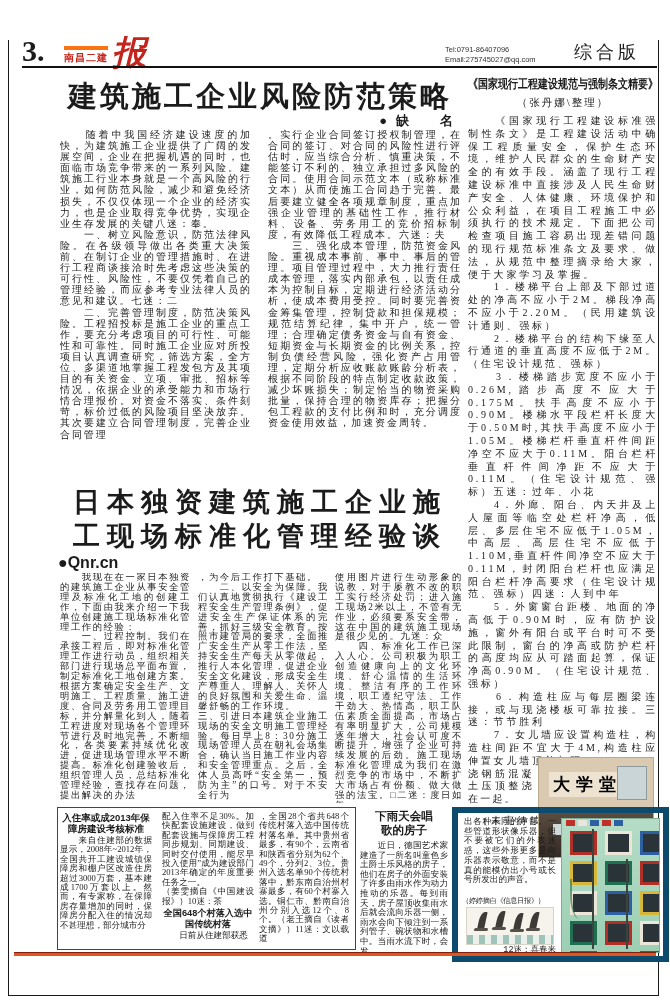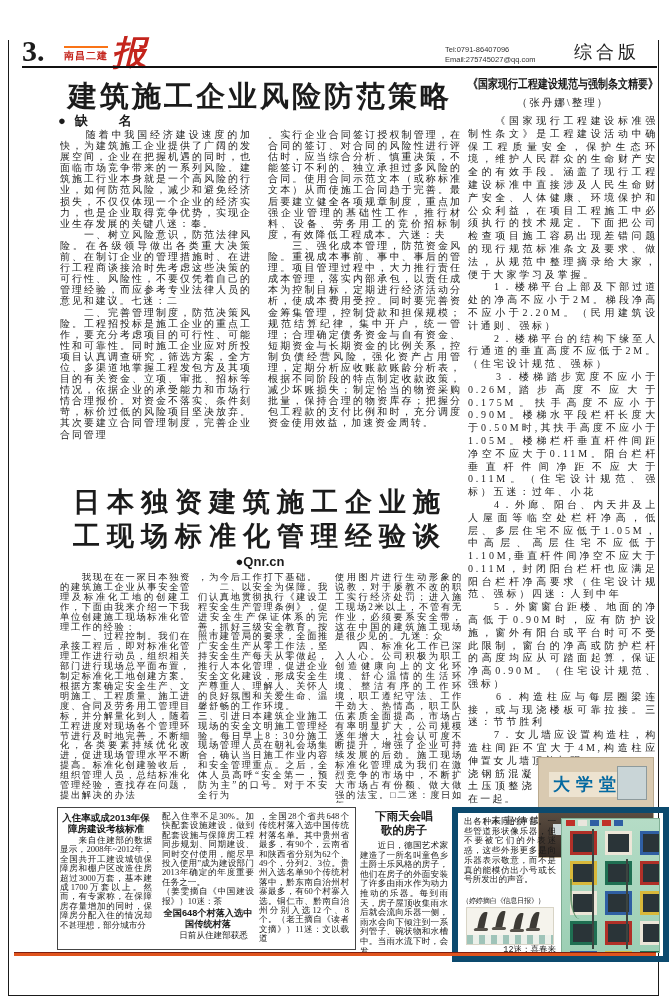--- a/index.html
+++ b/index.html
@@ -3,59 +3,59 @@
 <meta charset="utf-8">
 <style>
   html,body{margin:0;padding:0;background:#fff;}
   .page{position:relative;width:670px;height:1004px;background:#fff;overflow:hidden;
         font-family:"Liberation Serif", serif;color:#1b1b1b;}
   .frame{position:absolute;left:8px;top:40px;width:649px;height:955px;
          border-left:1.5px solid #1a1a1a;border-right:1.5px solid #1a1a1a;border-bottom:1.5px solid #1a1a1a;}
   
   .pageno{position:absolute;left:22px;top:34px;font-size:30px;font-weight:bold;}
   .logo-small{position:absolute;left:64px;top:46px;color:#c4241c;font-size:10px;font-weight:bold;
-              letter-spacing:1px;font-family:"Liberation Sans",sans-serif;border-top:2px solid #f97316;padding-top:1px;}
+              letter-spacing:1px;font-family:"Liberation Sans",sans-serif;border-top:4px solid #f97316;padding-top:1px;}
   .logo-big{position:absolute;left:112px;top:30px;color:#c4241c;font-size:34px;font-weight:bold;font-style:italic;}
   .head-rule{position:absolute;left:22px;top:66px;width:635px;height:2px;background:#111;}
   .contact{position:absolute;left:445px;top:45px;font-size:7.5px;line-height:9.5px;color:#333;
            font-family:"Liberation Sans",sans-serif;}
   .edition{position:absolute;left:574px;top:40px;font-size:18px;font-weight:normal;letter-spacing:4px;
            font-family:"Liberation Sans",sans-serif;}
   
   .bodytext{white-space:pre-wrap;text-align:justify;}
   
   .main-title{position:absolute;left:58px;top:77px;width:404px;text-align:center;font-size:29px;
               font-weight:bold;letter-spacing:3px;font-family:"Liberation Sans",sans-serif;}
-  .main-byline{position:absolute;left:58px;top:112px;width:404px;text-align:left;font-size:13px;
+  .main-byline{position:absolute;left:58px;top:112px;width:404px;text-align:right;font-size:13px;
                font-weight:bold;letter-spacing:9px;}
   .main-col{position:absolute;top:129px;height:356px;font-size:10px;line-height:11.1px;letter-spacing:1.9px;overflow:hidden;}
   .main-col1{left:60px;width:192px;}
   .main-col2{left:268px;width:194px;}
   
   .std{position:absolute;left:468px;top:74px;width:190px;}
   .std-title{font-size:12.5px;font-weight:bold;white-space:nowrap;display:inline-block;
              transform:scaleX(0.8);transform-origin:left;font-family:"Liberation Sans",sans-serif;}
   .std-byline{width:190px;text-align:center;font-size:10.5px;margin-top:3px;letter-spacing:2px;}
   .std-body{margin-top:5px;width:190px;font-size:10px;line-height:12.8px;letter-spacing:2.8px;}
   .std-wrap{width:66px;font-size:10px;line-height:12.8px;letter-spacing:2.2px;}
   .std-continued{margin-top:8px;margin-left:10px;font-size:10px;letter-spacing:3px;}
   .photo1{position:absolute;left:538px;top:757px;width:114px;height:99px;background:#d9cab1;
           border:1px solid #b9a98e;overflow:hidden;}
   .photo1 .plaque{position:absolute;left:10px;top:14px;background:rgba(248,240,224,.65);padding:1px 4px;
-          color:#0369a1;font-size:17px;font-weight:bold;letter-spacing:6px;font-family:"Liberation Sans",sans-serif;}
+          color:#000000;font-size:17px;font-weight:bold;letter-spacing:6px;font-family:"Liberation Sans",sans-serif;}
   .photo1 .screen{position:absolute;right:6px;top:8px;width:28px;height:32px;background:#c9d5d7;border:1px solid #8d9a9c;}
   .photo1 .dark{position:absolute;left:0;bottom:0;width:114px;height:44px;
           background:linear-gradient(#5a4c40,#332a24);}
   .photo1 .mon{position:absolute;bottom:22px;width:16px;height:11px;background:#cfd9da;}
   .photo1 .head{position:absolute;bottom:4px;width:15px;height:15px;border-radius:50%;background:#1e1a17;}
   
   .jp-title{position:absolute;left:58px;width:404px;text-align:center;font-size:27px;font-weight:bold;
             letter-spacing:7px;font-family:"Liberation Sans",sans-serif;}
   .jp-t1{top:484px;} .jp-t2{top:518px;}
-  .jp-byline{position:absolute;left:58px;top:554px;width:404px;text-align:center;font-size:13px;font-weight:bold;
+  .jp-byline{position:absolute;left:58px;top:554px;width:404px;font-size:16px;font-weight:bold;
              font-family:"Liberation Sans",sans-serif;}
   .jp-col{position:absolute;top:573px;height:230px;font-size:9.3px;line-height:9.9px;letter-spacing:1.6px;overflow:hidden;}
   .jp-col1{left:60px;width:131px;}
   .jp-col2{left:198px;width:131px;}
   .jp-col3{left:335px;width:128px;}
   
   .hbox{position:absolute;left:57px;top:807px;width:297px;height:141px;border:1px solid #444;}
   .hbox-col{position:absolute;top:4px;font-size:8.6px;line-height:9.4px;}
   .h-c1{left:2px;width:92px;} .h-c2{left:104px;width:92px;} .h-c3{left:201px;width:90px;}
   .h-headline{font-size:9.5px;font-weight:bold;text-align:center;line-height:11px;margin-bottom:2px;

